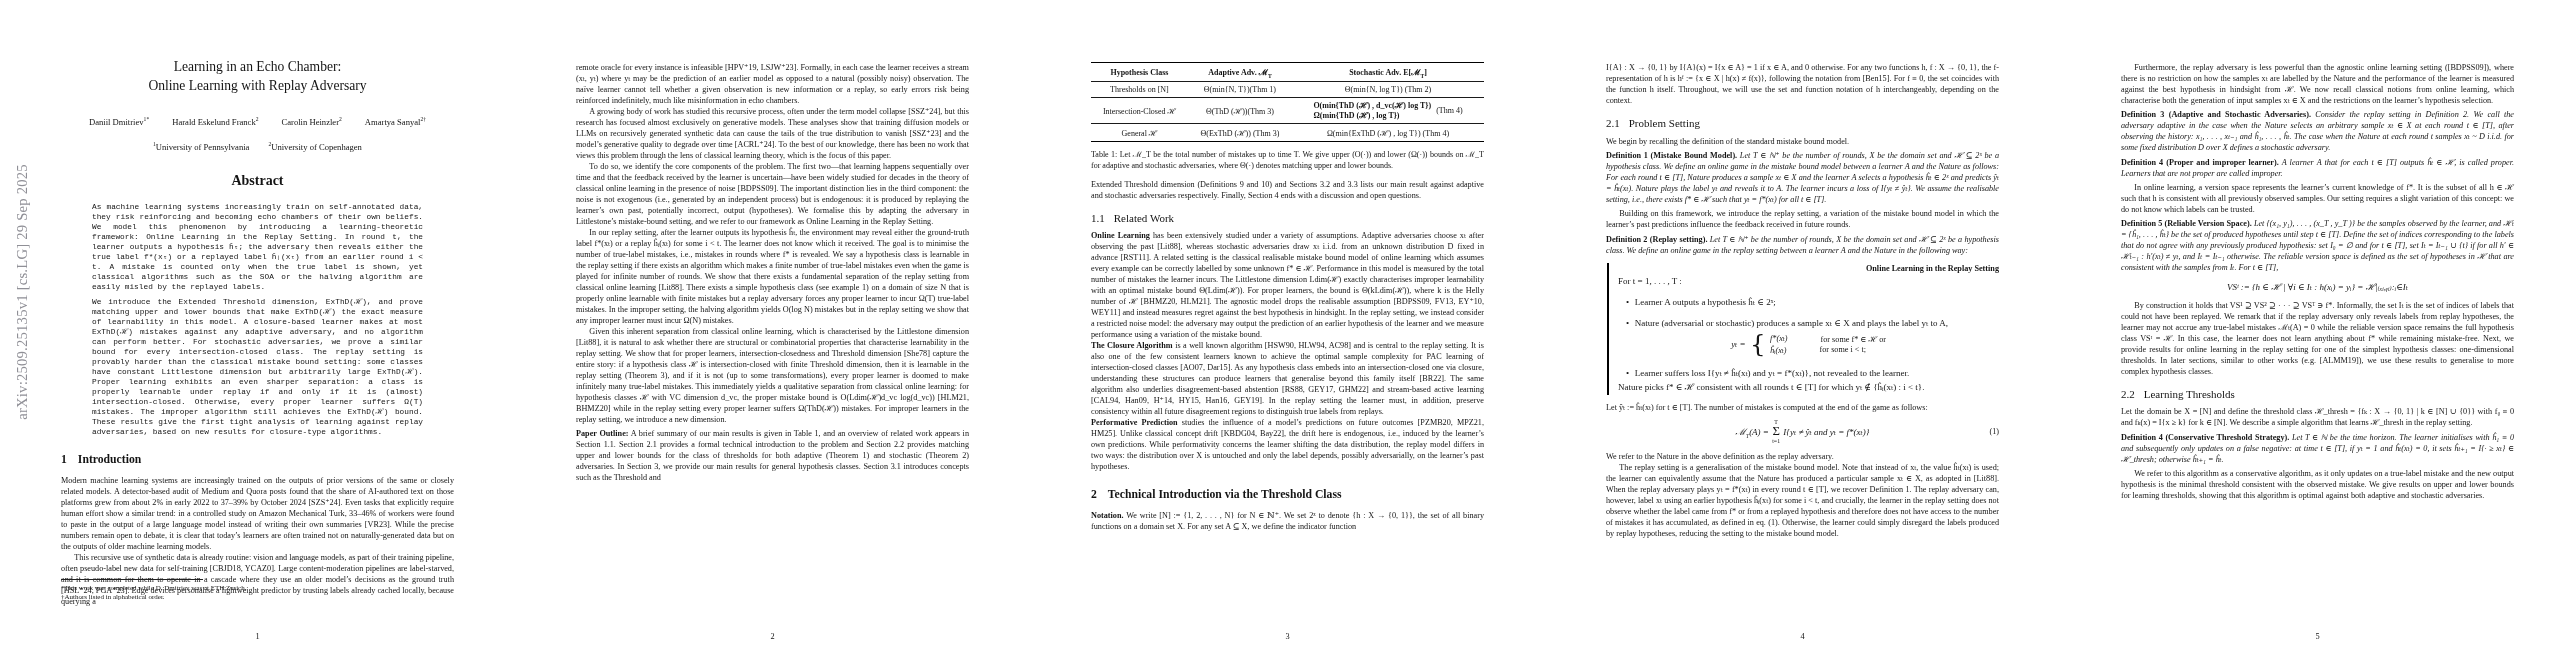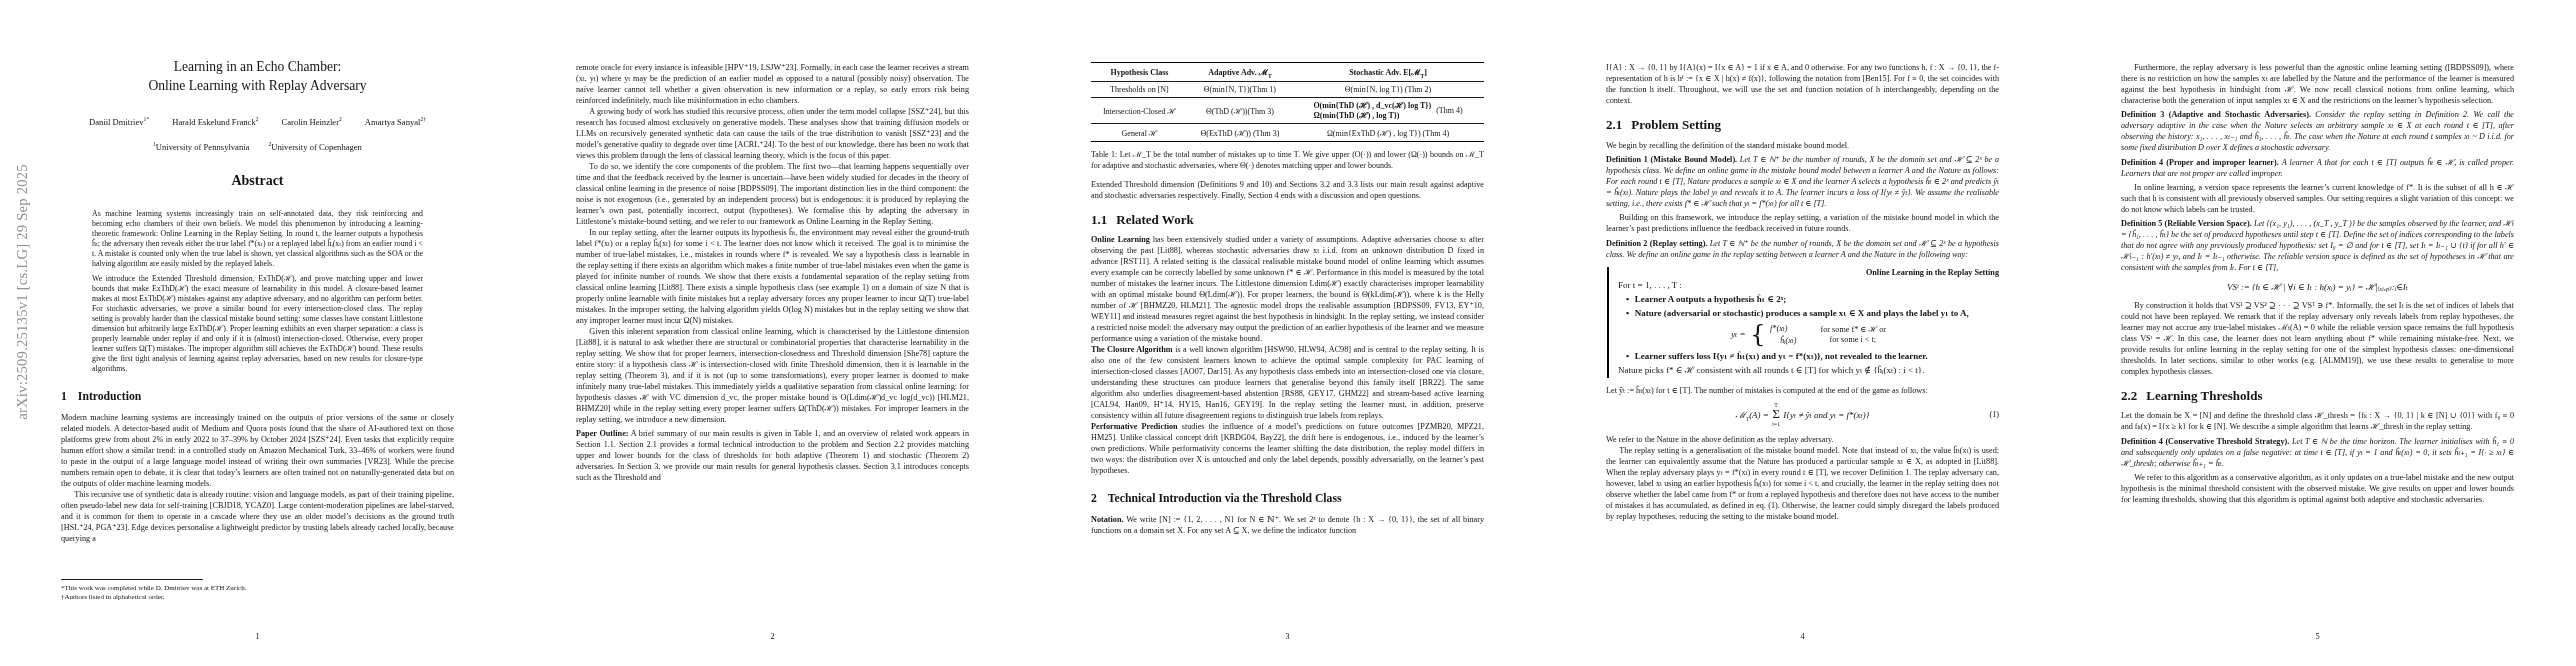--- a/index.html
+++ b/index.html
@@ -10,26 +10,26 @@
   .ind{text-indent:13.3px;}
   .sp{margin-top:3.3px;}
   .it{font-style:italic;}
   b{font-weight:bold;}
   
   .titleblock{margin-top:57px;text-align:center;font-size:13.6px;line-height:19px;}
   .authors{margin-top:21px;display:flex;justify-content:center;gap:23px;font-size:8.6px;}
   .affils{margin-top:14.5px;display:flex;justify-content:center;gap:19px;font-size:8.6px;}
   sup{font-size:5.6px;}
   .absh{margin-top:21px;text-align:center;font-weight:bold;font-size:14px;}
-  .abstract{margin:20px 31px 0 31px;}
+  .abstract{margin:13px 31px 0 31px;font-family:Liberation Mono, monospace;}
   .abstract p{font-size:7.8px;line-height:10px;}
   .abstract p+p{margin-top:5px;}
   h2.sec{font-size:11.7px;margin:15.6px 0 7.8px 0;font-weight:bold;line-height:14px;}
   h2.sec .num{margin-right:11px;}
-  h3.subsec{font-size:13px;margin:11px 0 6.7px 0;font-weight:bold;}
+  h3.subsec{font-size:11px;margin:11px 0 6.7px 0;font-weight:normal;}
   h3.subsec .num{margin-right:9px;}
   .fnblock{position:absolute;left:61px;right:61px;top:579px;}
   .fnrule{width:142px;border-top:0.7px solid #222;margin-bottom:3.9px;}
   .fn{font-size:7px;line-height:9.3px;text-align:left;}
   .pagenum{position:absolute;left:0;right:0;bottom:25.6px;text-align:center;font-size:8.3px;}
   .arxiv{position:absolute;top:292px;left:22px;transform:translate(-50%,-50%) rotate(-90deg);white-space:nowrap;color:#8f8f96;font-size:14.7px;letter-spacing:0.2px;}
   .topmargin{padding-top:62px;}
   
   table.tbl{width:100%;border-collapse:collapse;font-size:8px;margin-top:0;}
   table.tbl th, table.tbl td{padding:2.8px 2.2px;}
@@ -38,27 +38,27 @@
   table.tbl tr.toprule{border-top:0.9px solid #000;}
   table.tbl{border-bottom:0.9px solid #000;}
   td.l, th.l{text-align:center;}
   td.c, th.c{text-align:center;}
   .stackcell{display:flex;align-items:center;justify-content:center;gap:5px;}
   .stackcell .lines{text-align:left;line-height:10px;font-weight:bold;}
   .caption{margin-top:8.3px;font-size:8px;line-height:10.3px;}
   
   .defbox{border-left:2.5px solid #000;padding:1.1px 0 2.2px 9px;margin:7.8px 0 6.7px 1.1px;}
   .defbox .boxtitle{font-weight:bold;font-size:8.2px;margin-bottom:1.1px;text-align:right;}
-  .bli{display:flex;margin-top:4px;font-weight:bold;}
+  .bli{display:flex;margin-top:11px;}
   .bli::before{content:"•";margin:0 5.6px 0 7.8px;}
   .boxline{margin-top:2.2px;text-align:left;}
   .cases{display:flex;justify-content:center;align-items:center;gap:4.4px;margin:4.4px 0 2.2px 0;}
   .brace{font-size:24.5px;font-weight:200;line-height:24.5px;font-family:"DejaVu Serif",serif;}
   .caserows{display:flex;flex-direction:column;gap:1.1px;}
-  .caserow{display:flex;gap:33px;font-size:8.2px;justify-content:center;}
+  .caserow{display:flex;gap:33px;font-size:8.2px;}
   
   .eqrow{position:relative;display:flex;align-items:center;justify-content:center;gap:3.3px;margin:6.7px 0;}
   .eqnum{position:absolute;right:0;font-style:normal;font-size:8.2px;}
   .sum{display:flex;flex-direction:column;align-items:center;line-height:1;}
   .sum .lim{font-size:5.8px;line-height:6.1px;}
   .sum .sigma{font-size:12.8px;line-height:12.8px;}
   .ceq{text-align:center;margin:6.7px 0;}
   sub{font-size:5.6px;}
 </style>
 </head>

